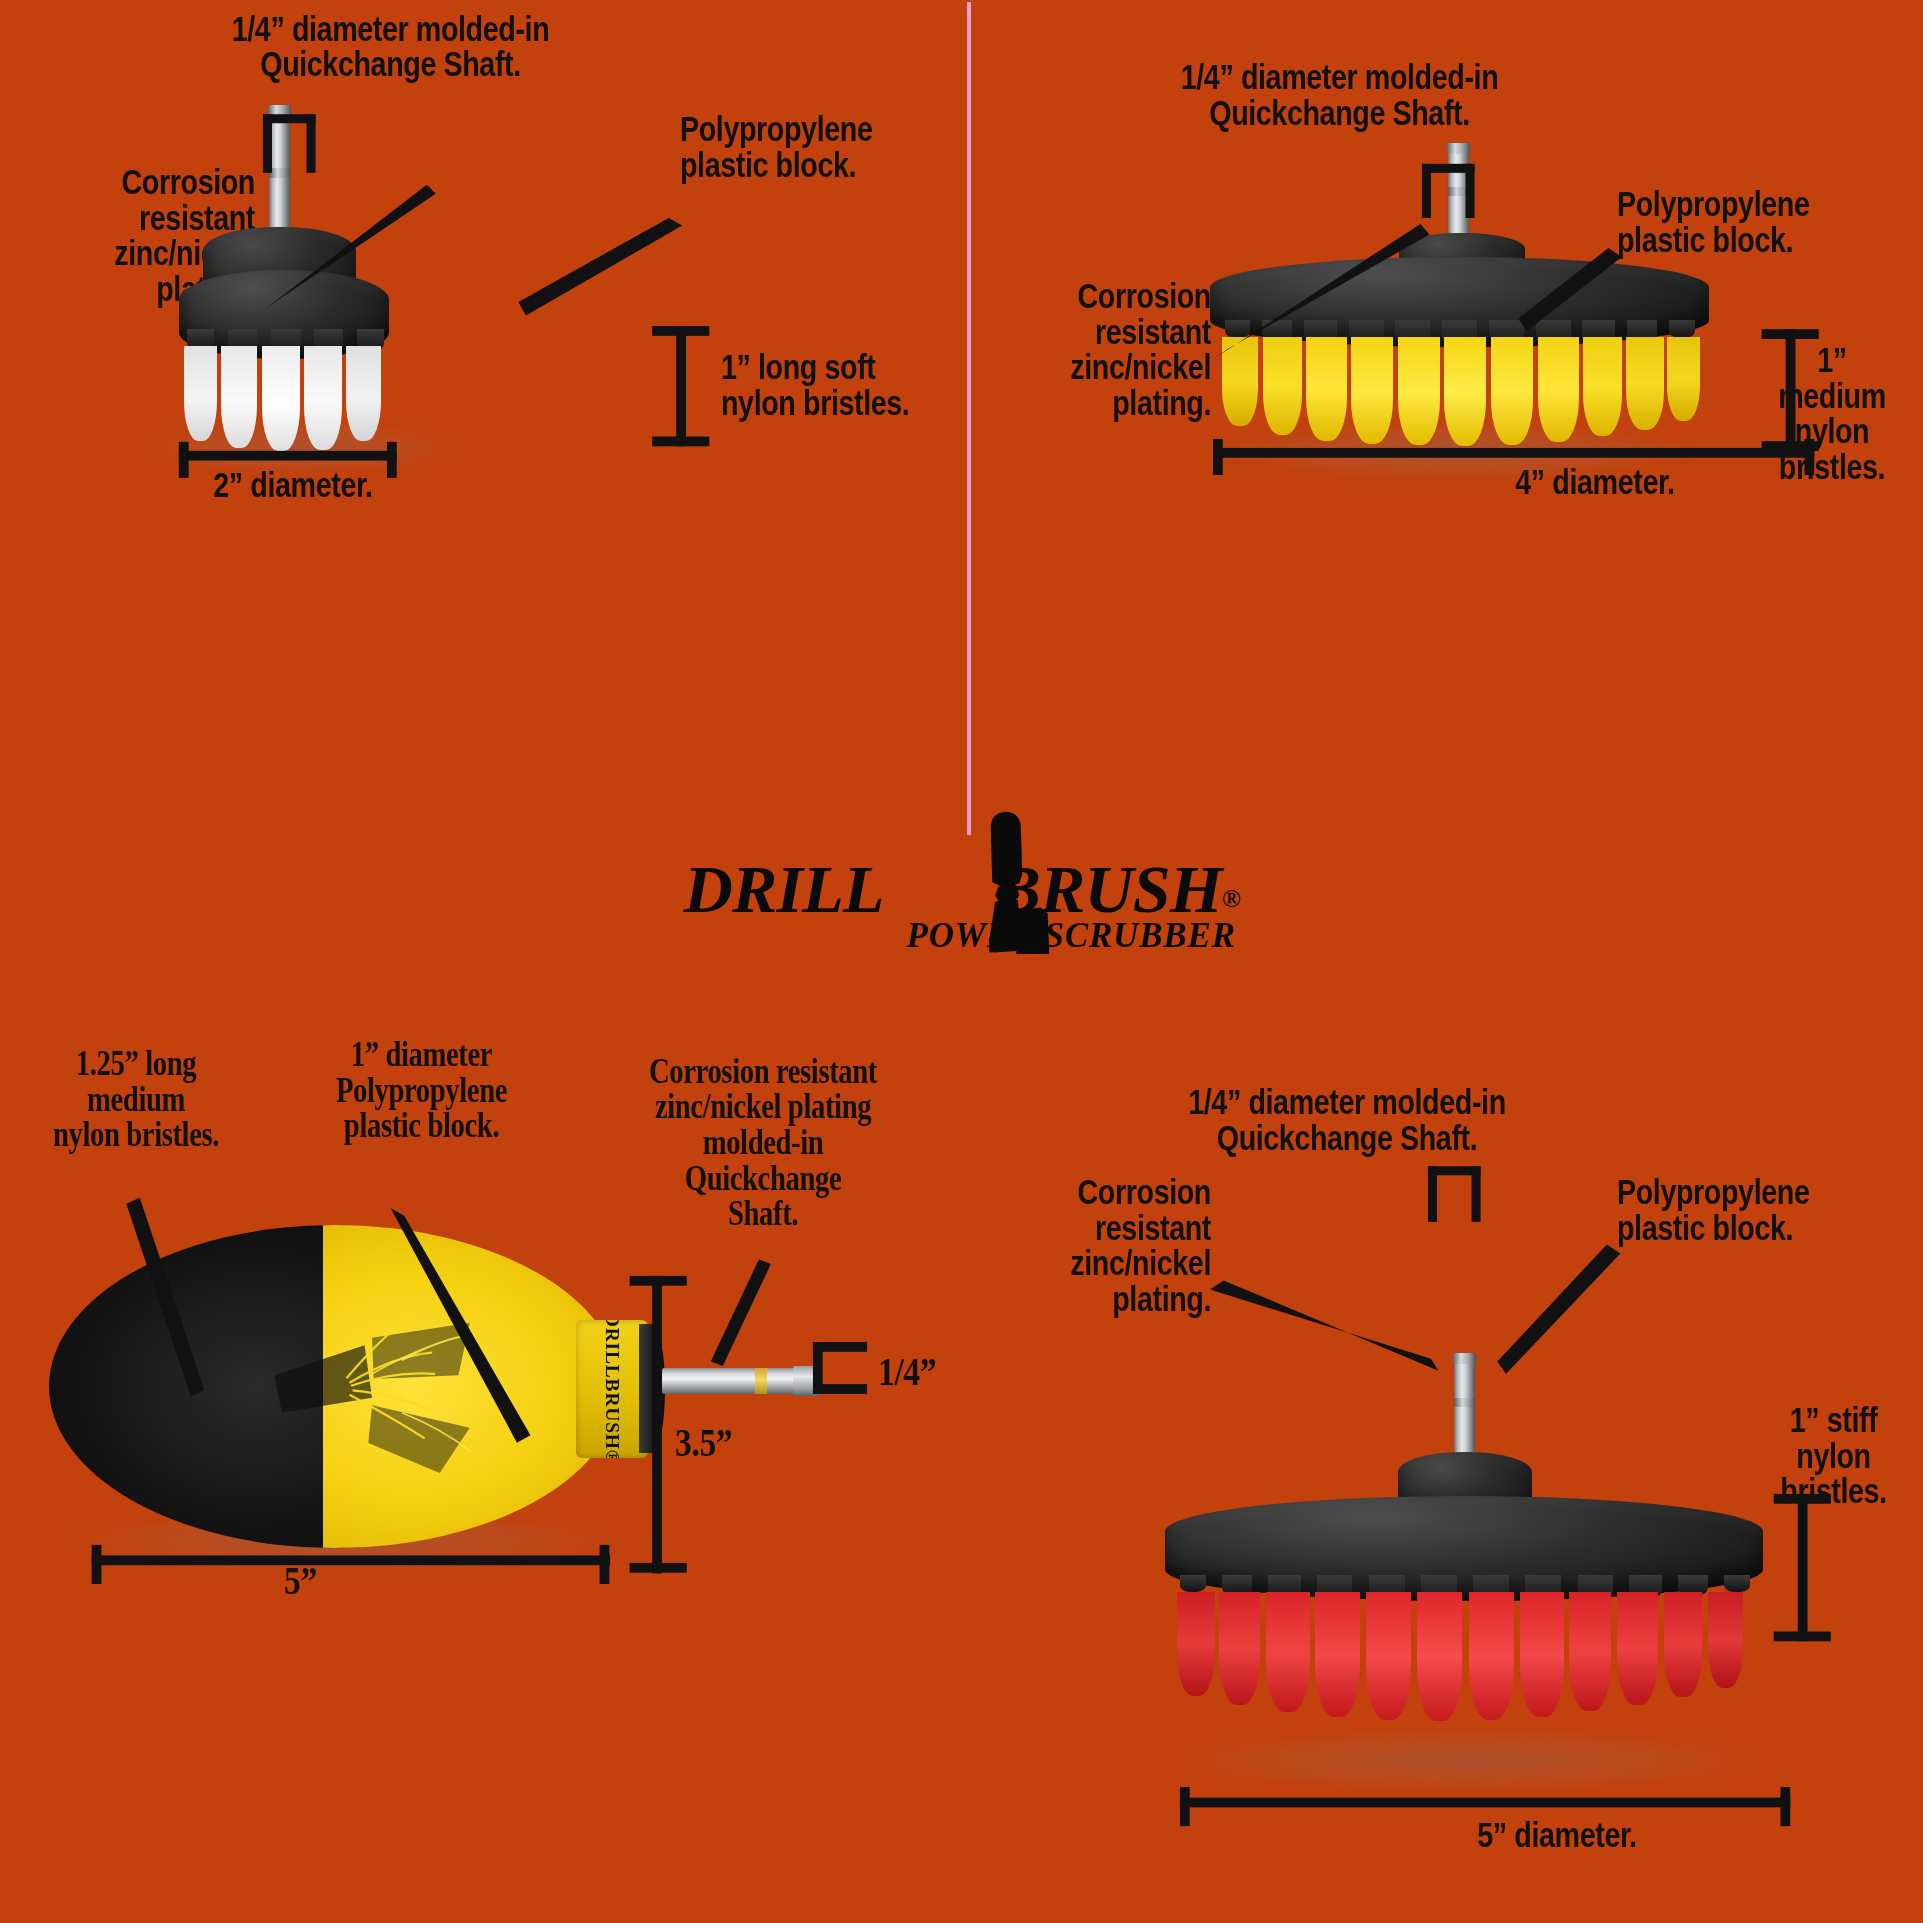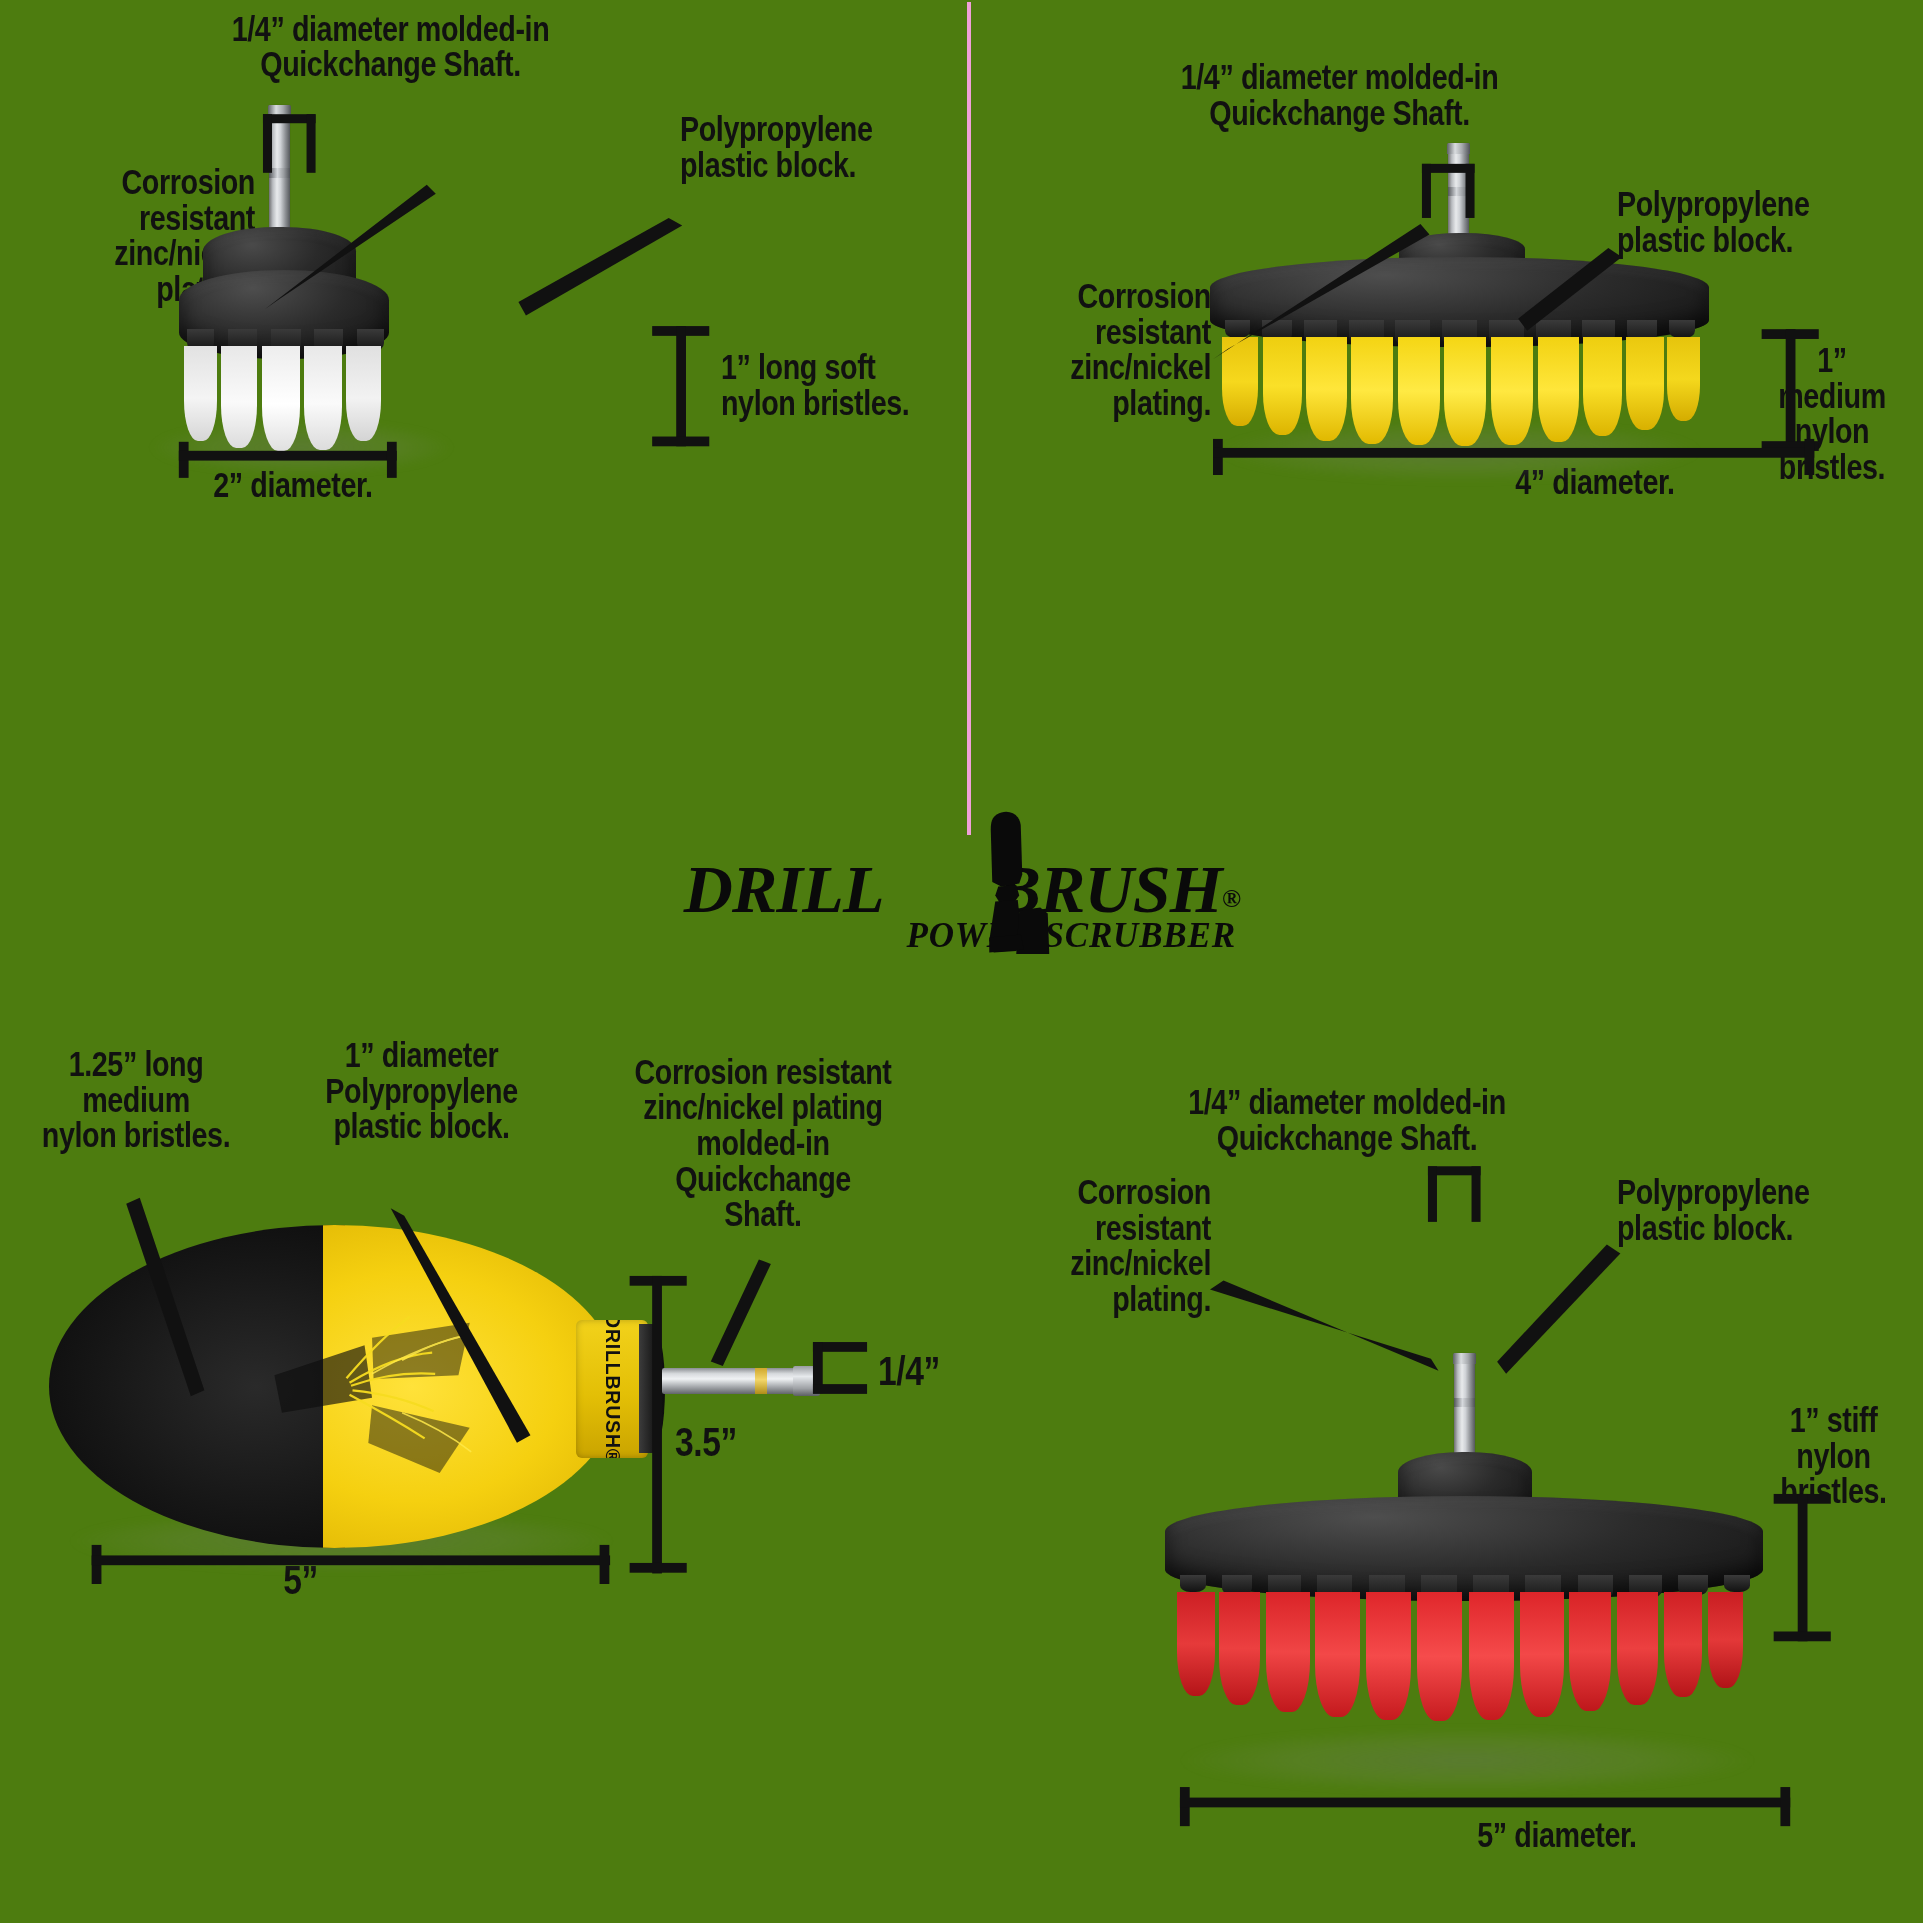--- a/index.html
+++ b/index.html
@@ -1,19 +1,19 @@
 <!DOCTYPE html>
 <html style="font-size:12px"><head>
 <meta charset="utf-8">
 <style>
   html,body{margin:0;padding:0;background:#fff;}
   body{width:1924px;height:1924px;position:relative;overflow:hidden;
        font-family:"Liberation Sans","DejaVu Sans",sans-serif;color:#0b0b0b;}
 
-  .canvas{position:absolute;inset:0;background:#4d7c0f;}
+  .canvas{position:absolute;inset:0;background:#c2410c;}
 
   
   .quad{position:absolute;}
   .lbl{position:absolute;font-weight:700;line-height:1.02;
        letter-spacing:-0.5px;color:#111;white-space:pre-line;
        transform:scaleX(.82);}
   .lbl.l{text-align:left;transform-origin:left center;}
   .lbl.r{text-align:right;transform-origin:right center;}
   .lbl.cc{text-align:center;transform-origin:center center;}
 
@@ -259,21 +259,21 @@
         <path fill="#0a0a0a" d="M68 102 l24 -2 4 14 -6 8 -20 2 -6 -10 z"></path>
         <path fill="#0a0a0a" d="M64 122 l30 -2 6 56 -8 12 -30 2 -6 -16 z"></path>
         <path fill="#0a0a0a" d="M96 134 l28 -4 10 8 2 54 -10 8 -28 2 -6 -10 z"></path>
         <path fill="#0a0a0a" d="M56 170 l42 -4 4 20 -46 4 z"></path>
       </svg>
 
       <span class="sub subrow">POWER SCRUBBER</span>
     </div>
   </div>
 
-  <div class="quad" style="left:0;top:1037px;width:967px;height:887px;">
+  <div class="quad" style="left:0;top:1037px;width:967px;height:887px;font-family:Liberation Serif, serif;">
 
     <div class="lbl cc" style="left:7.5px;top:9px;width:256px;font-size:35px;">1.25” long
 medium
 nylon bristles.</div>
 
     <div class="lbl cc" style="left:286px;top:0px;width:271px;font-size:35px;">1” diameter
 Polypropylene
 plastic block.</div>
 
     <div class="lbl cc" style="left:594px;top:16.5px;width:338px;font-size:35px;">Corrosion resistant

